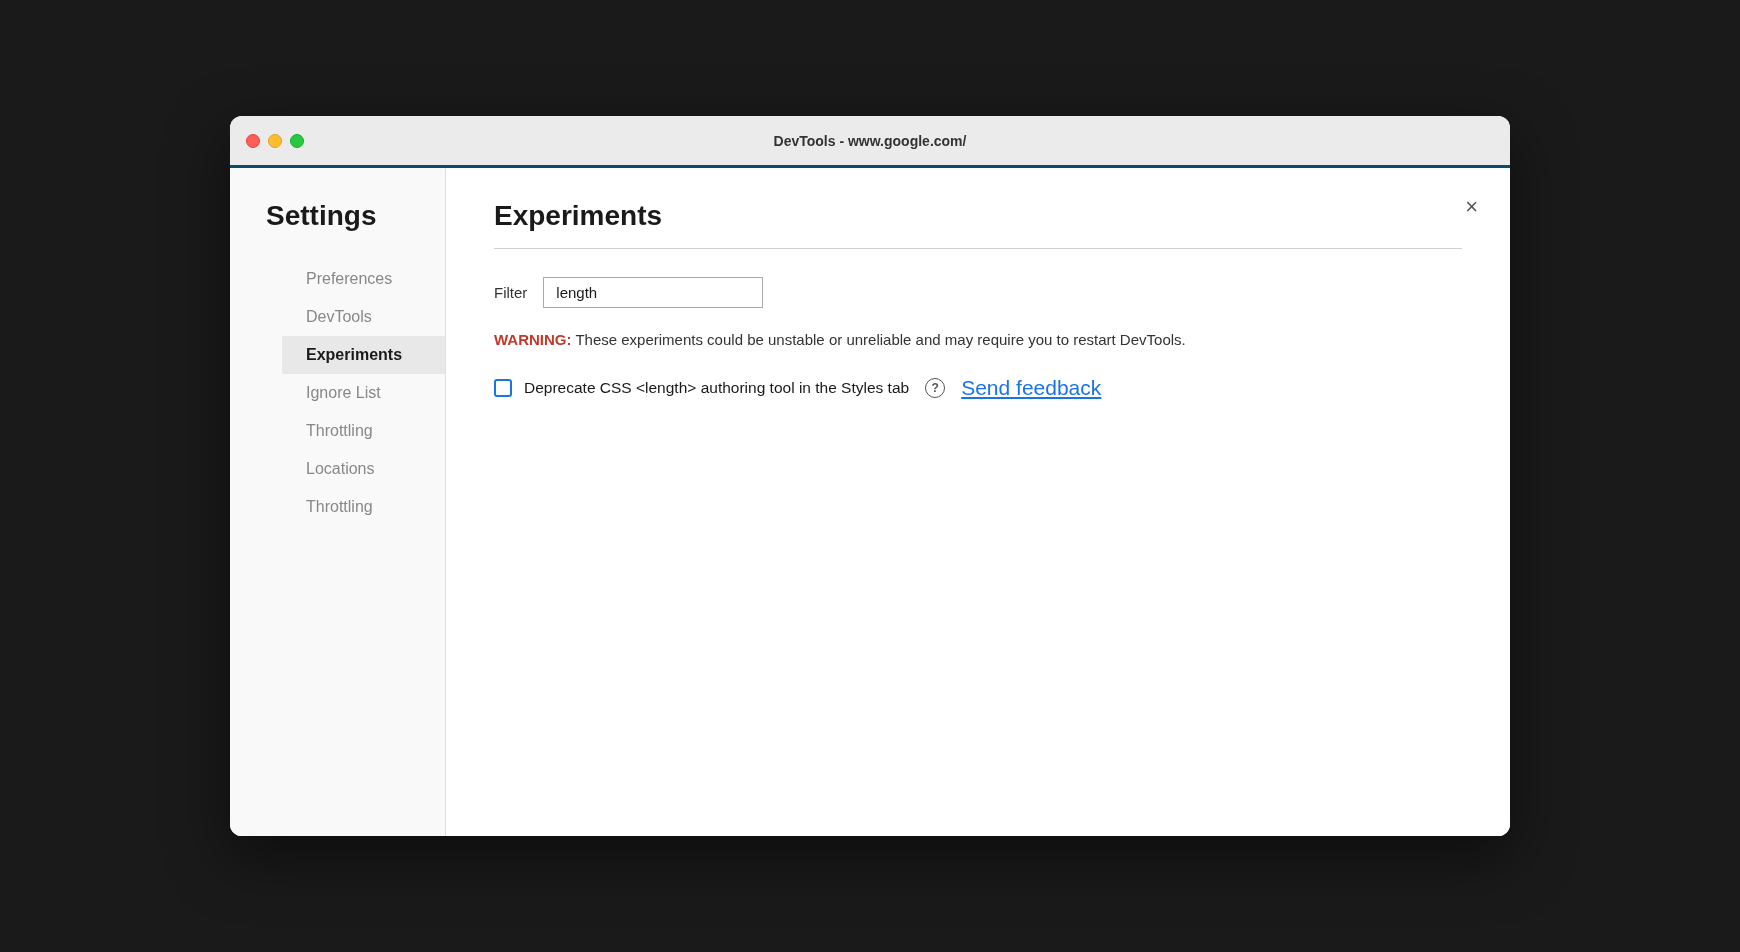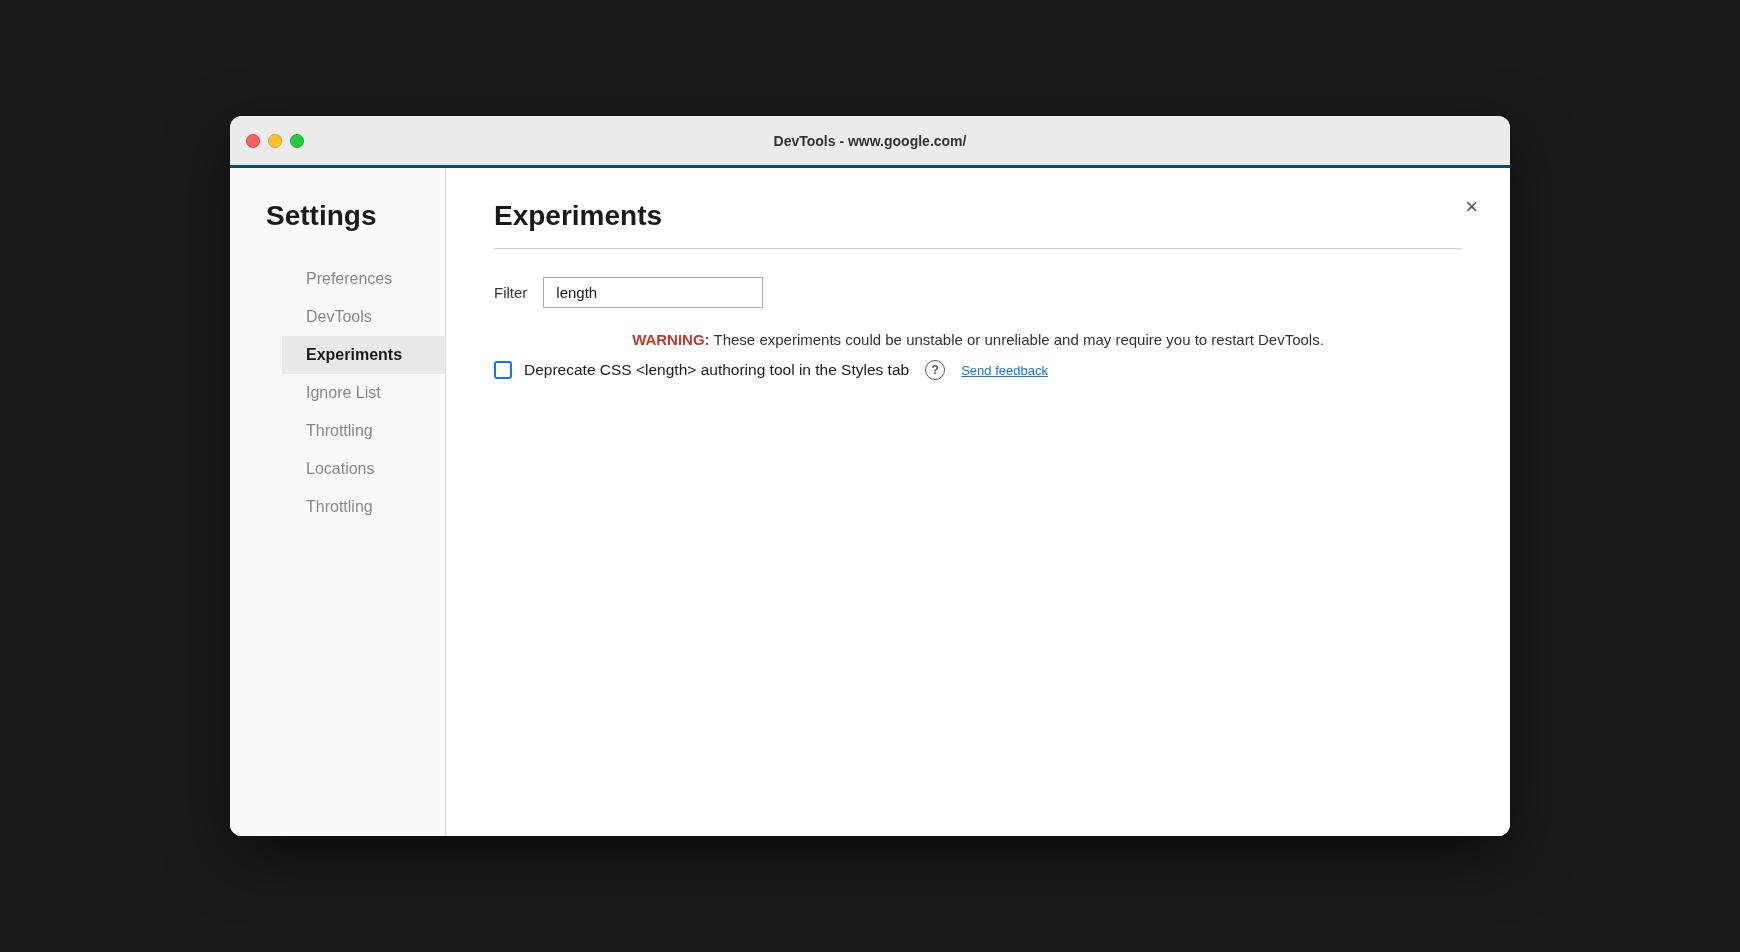--- a/index.html
+++ b/index.html
@@ -143,23 +143,22 @@
       padding: 6px 12px;
       font-size: 15px;
       color: #1a1a1a;
       width: 220px;
       outline: none;
       background: white;
     }
     .warning-text {
       font-size: 15px;
       color: #333;
-      margin-bottom: 8px;
+      margin-bottom: 24px;
       line-height: 1.6;
-      text-align: center;
     }
     .warning-label {
       color: #c0392b;
       font-weight: 600;
     }
     .experiment-row {
       display: flex;
       align-items: center;
       gap: 12px;
       font-size: 15.5px;
@@ -189,21 +188,21 @@
       color: #555;
       font-weight: 600;
       cursor: pointer;
       flex-shrink: 0;
       margin-left: 4px;
     }
     .send-feedback-link {
       color: #1a73e8;
       text-decoration: underline;
       cursor: pointer;
-      font-size: 13px;
+      font-size: 21px;
       margin-left: 4px;
     }
   </style>
 </head>
 <body>
 
 <div class="window">
 
   <div class="titlebar">
     <div class="traffic-lights">

